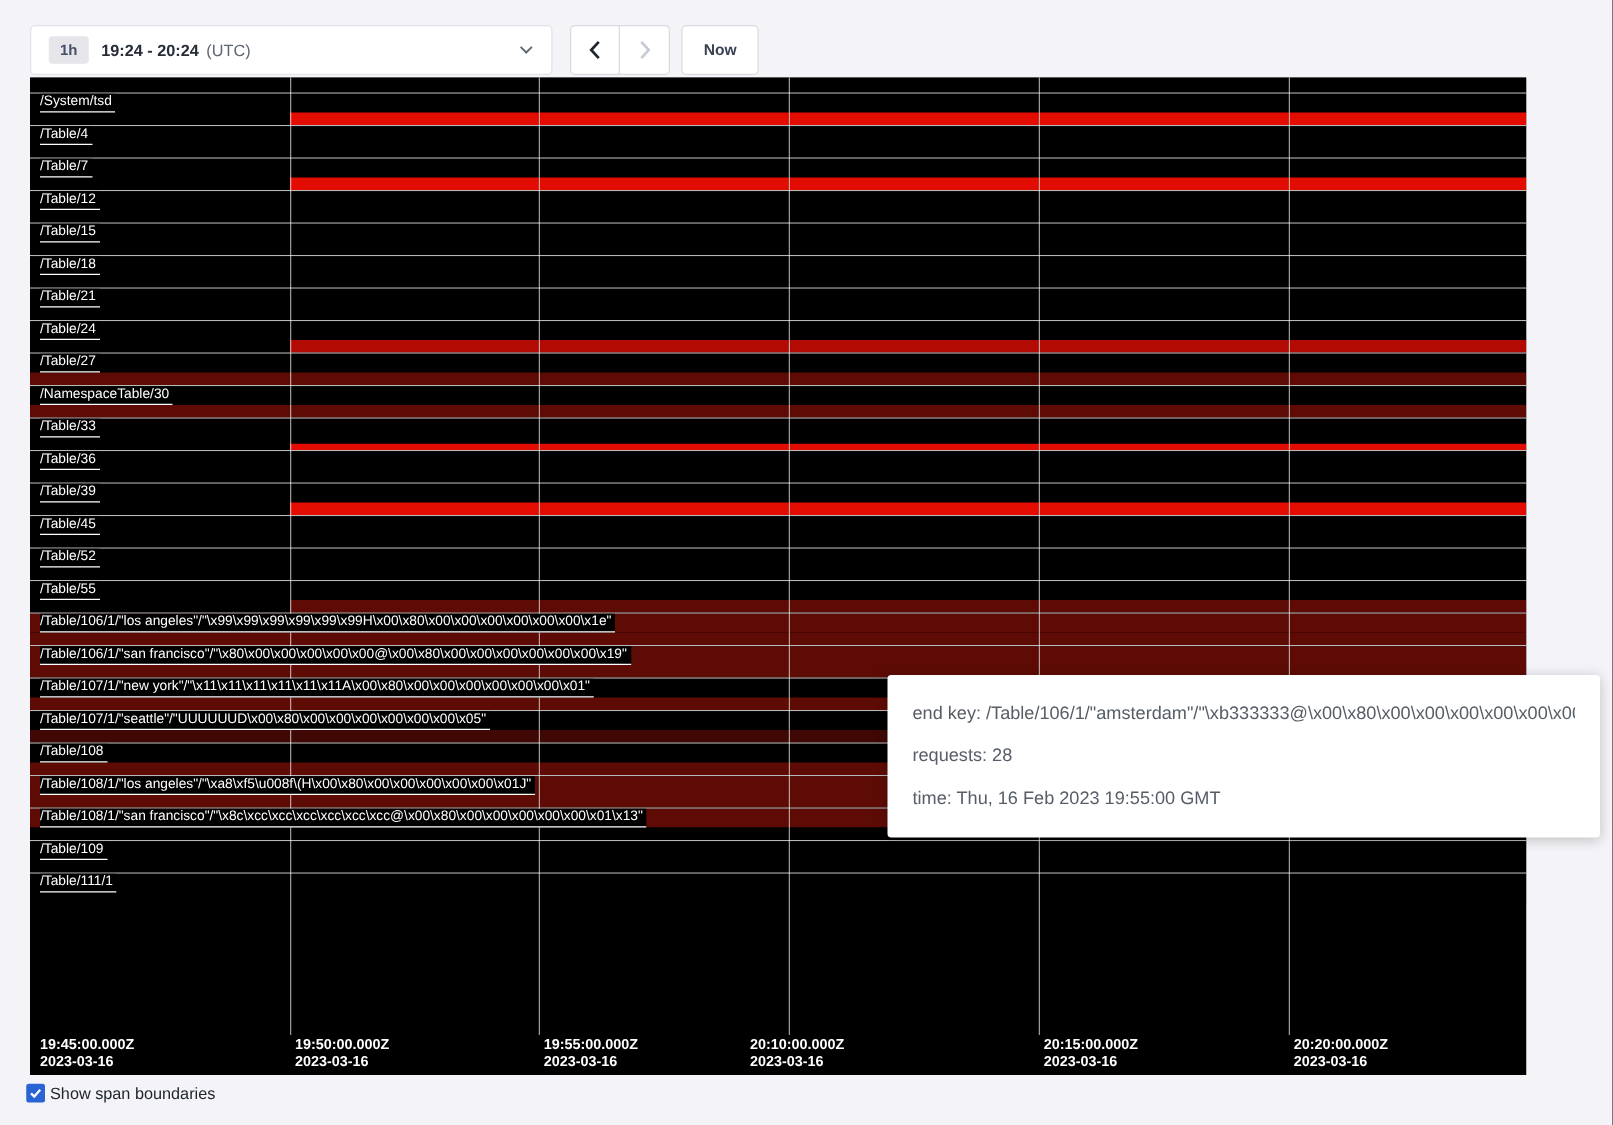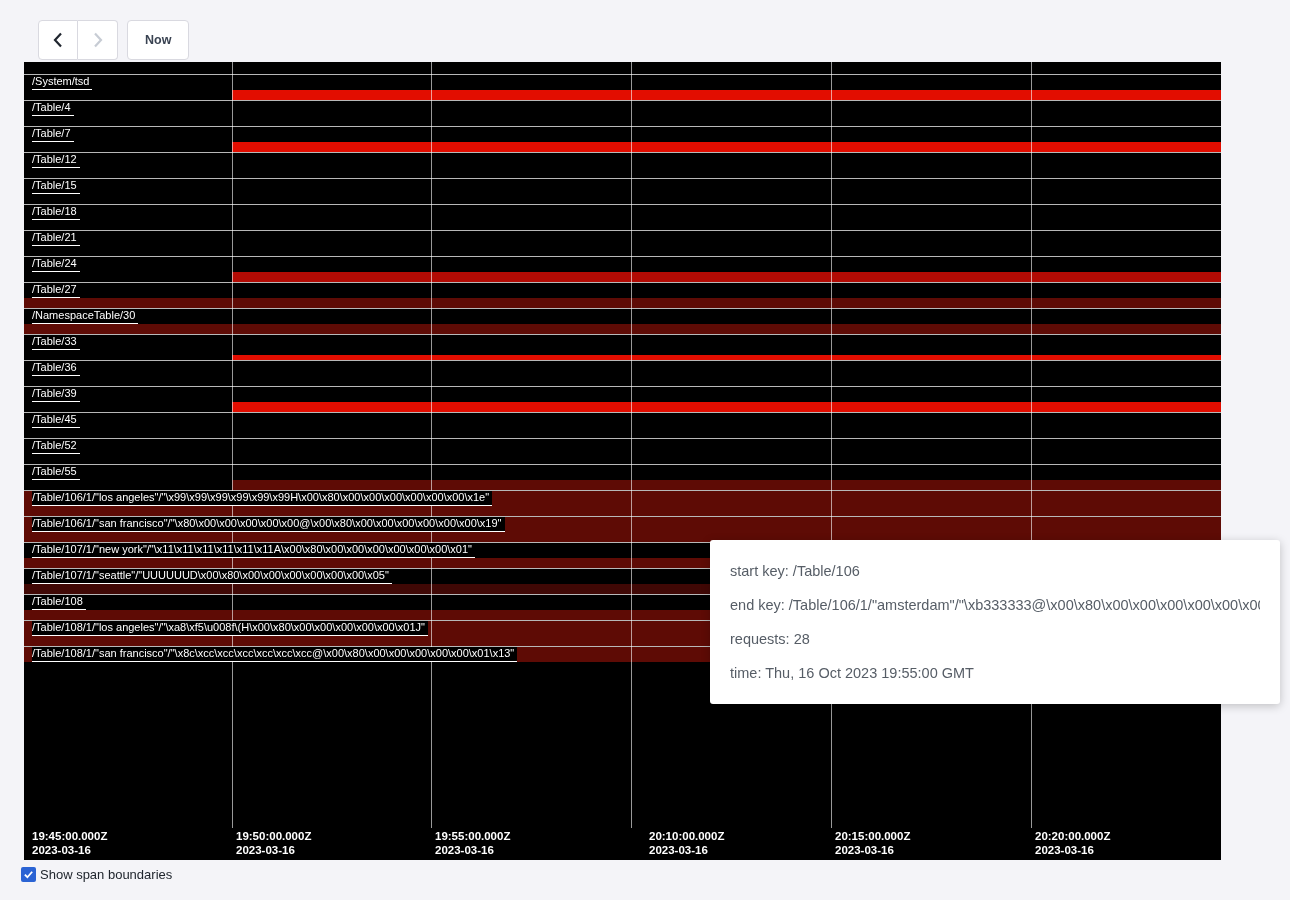--- a/index.html
+++ b/index.html
@@ -87,20 +87,30 @@
     width: 15px; height: 15px; border-radius: 2px;
     display: inline-flex; align-items: center; justify-content: center;
     cursor: pointer;
   }
   .footer label { font-size: 13px; color: #20262e; cursor: pointer; }
 </style>
 </head>
 <body>
 
 <div class="toolbar">
+  <div class="range-select">
+    <span class="range-badge">1h</span>
+    <span class="range-text">19:24 - 20:24</span>
+    <span class="range-suffix">(UTC)</span>
+    <span class="range-chevron">
+      <svg width="12" height="8" viewBox="0 0 12 8">
+          <polyline points="1.5,1.5 6,6 10.5,1.5" fill="none" stroke="#636b78" stroke-width="1.6"></polyline>
+        </svg>
+    </span>
+  </div>
   <div class="nav-group">
     <div class="nav-btn prev">
       <svg width="10" height="16" viewBox="0 0 10 16">
           <polyline points="8,1.5 2,8 8,14.5" fill="none" stroke="#20262f" stroke-width="2.2"></polyline>
         </svg>
     </div>
     <div class="nav-btn next">
       <svg width="10" height="16" viewBox="0 0 10 16">
           <polyline points="2,1.5 8,8 2,14.5" fill="none" stroke="#c7ccd4" stroke-width="2.2"></polyline>
         </svg>
@@ -542,59 +552,96 @@
         <div class="hm-strip" style="height: 10px;">
           <div class="hm-cell" style="width: 208px; background: rgb(0, 0, 0);"></div>
           <div class="hm-cell" style="width: 199px; background: rgb(0, 0, 0);"></div>
           <div class="hm-cell" style="width: 200px; background: rgb(0, 0, 0);"></div>
           <div class="hm-cell" style="width: 200px; background: rgb(0, 0, 0);"></div>
           <div class="hm-cell" style="width: 200px; background: rgb(0, 0, 0);"></div>
           <div class="hm-cell" style="width: 190px; background: rgb(0, 0, 0);"></div>
         </div>
         <span class="hm-label">/Table/108/1/"san francisco"/"\x8c\xcc\xcc\xcc\xcc\xcc\xcc@\x00\x80\x00\x00\x00\x00\x00\x01\x13"</span>
       </div>
+      <div class="hm-row">
+        <div class="hm-strip" style="height: 15px;">
+          <div class="hm-cell" style="width: 208px; background: rgb(0, 0, 0);"></div>
+          <div class="hm-cell" style="width: 199px; background: rgb(0, 0, 0);"></div>
+          <div class="hm-cell" style="width: 200px; background: rgb(0, 0, 0);"></div>
+          <div class="hm-cell" style="width: 200px; background: rgb(0, 0, 0);"></div>
+          <div class="hm-cell" style="width: 200px; background: rgb(0, 0, 0);"></div>
+          <div class="hm-cell" style="width: 190px; background: rgb(0, 0, 0);"></div>
+        </div>
+        <div class="hm-strip" style="height: 10px;">
+          <div class="hm-cell" style="width: 208px; background: rgb(0, 0, 0);"></div>
+          <div class="hm-cell" style="width: 199px; background: rgb(0, 0, 0);"></div>
+          <div class="hm-cell" style="width: 200px; background: rgb(0, 0, 0);"></div>
+          <div class="hm-cell" style="width: 200px; background: rgb(0, 0, 0);"></div>
+          <div class="hm-cell" style="width: 200px; background: rgb(0, 0, 0);"></div>
+          <div class="hm-cell" style="width: 190px; background: rgb(0, 0, 0);"></div>
+        </div>
+        <span class="hm-label">/Table/109</span>
+      </div>
+      <div class="hm-row">
+        <div class="hm-strip" style="height: 15px;">
+          <div class="hm-cell" style="width: 208px; background: rgb(0, 0, 0);"></div>
+          <div class="hm-cell" style="width: 199px; background: rgb(0, 0, 0);"></div>
+          <div class="hm-cell" style="width: 200px; background: rgb(0, 0, 0);"></div>
+          <div class="hm-cell" style="width: 200px; background: rgb(0, 0, 0);"></div>
+          <div class="hm-cell" style="width: 200px; background: rgb(0, 0, 0);"></div>
+          <div class="hm-cell" style="width: 190px; background: rgb(0, 0, 0);"></div>
+        </div>
+        <div class="hm-strip" style="height: 10px;">
+          <div class="hm-cell" style="width: 208px; background: rgb(0, 0, 0);"></div>
+          <div class="hm-cell" style="width: 199px; background: rgb(0, 0, 0);"></div>
+          <div class="hm-cell" style="width: 200px; background: rgb(0, 0, 0);"></div>
+          <div class="hm-cell" style="width: 200px; background: rgb(0, 0, 0);"></div>
+          <div class="hm-cell" style="width: 200px; background: rgb(0, 0, 0);"></div>
+          <div class="hm-cell" style="width: 190px; background: rgb(0, 0, 0);"></div>
+        </div>
+        <span class="hm-label">/Table/111/1</span>
+      </div>
     </div>
   <div class="hm-axis">
       <div class="axis-tick" style="left: 8px;">
         <div>19:45:00.000Z</div>
         <div>2023-03-16</div>
       </div>
       <div class="axis-tick" style="left: 212px;">
         <div>19:50:00.000Z</div>
         <div>2023-03-16</div>
       </div>
       <div class="axis-tick" style="left: 411px;">
         <div>19:55:00.000Z</div>
         <div>2023-03-16</div>
       </div>
-      <div class="axis-tick" style="left: 625px;">
+      <div class="axis-tick" style="left: 576px;">
         <div>20:10:00.000Z</div>
         <div>2023-03-16</div>
       </div>
       <div class="axis-tick" style="left: 811px;">
         <div>20:15:00.000Z</div>
         <div>2023-03-16</div>
       </div>
       <div class="axis-tick" style="left: 1011px;">
         <div>20:20:00.000Z</div>
         <div>2023-03-16</div>
       </div>
     </div>
 <div class="gridline" style="left: 208px;"></div>
     <div class="gridline" style="left: 407px;"></div>
     <div class="gridline" style="left: 607px;"></div>
     <div class="gridline" style="left: 807px;"></div>
     <div class="gridline" style="left: 1007px;"></div>
   </div>
 
 <div class="tooltip">
-    <p>start key: /Table/106</p>
     <p>end key: /Table/106/1/"amsterdam"/"\xb333333@\x00\x80\x00\x00\x00\x00\x00\x00#"</p>
     <p>requests: 28</p>
-    <p>time: Thu, 16 Oct 2023 19:55:00 GMT</p>
+    <p>time: Thu, 16 Feb 2023 19:55:00 GMT</p>
   </div>
 
 <div class="footer">
   <span class="checkbox" style="background: rgb(42, 99, 212); border: none;">
     <svg width="11" height="11" viewBox="0 0 12 12" style="display: block;">
         <polyline points="2,6.2 4.8,9 10,3" fill="none" stroke="#fff" stroke-width="2"></polyline>
       </svg>
   </span>
   <label>Show span boundaries</label>
 </div>

